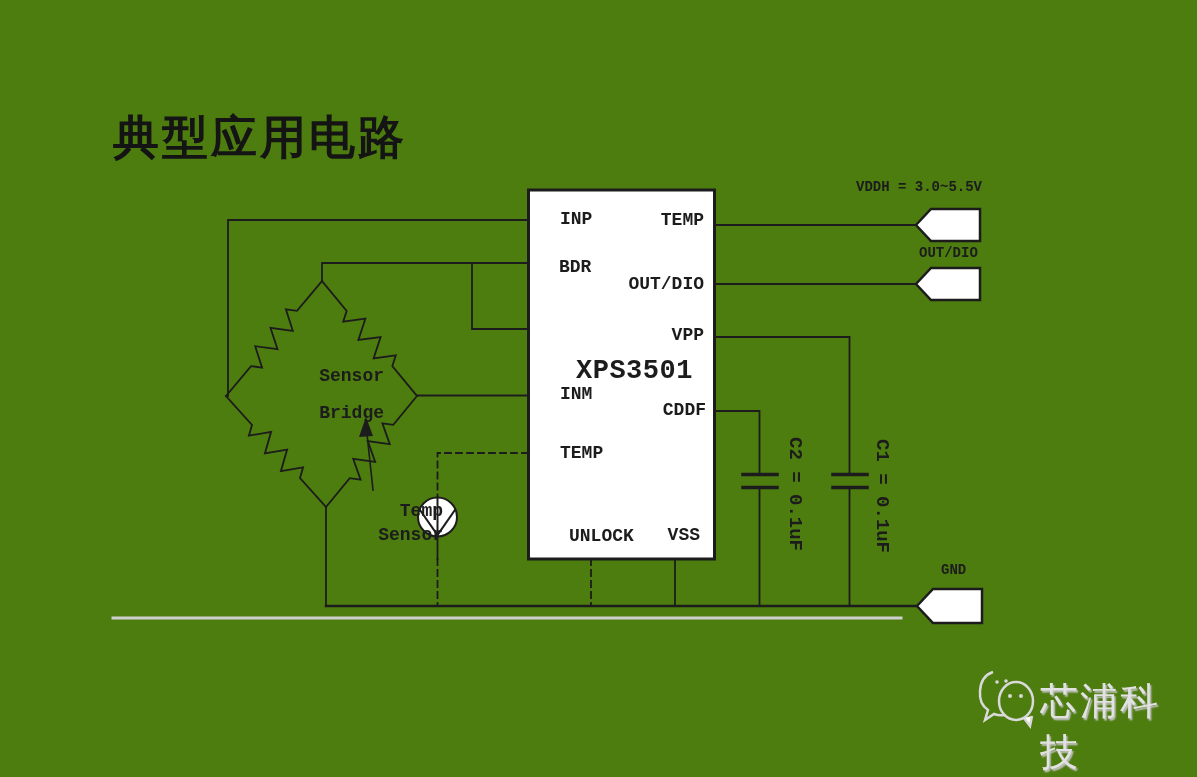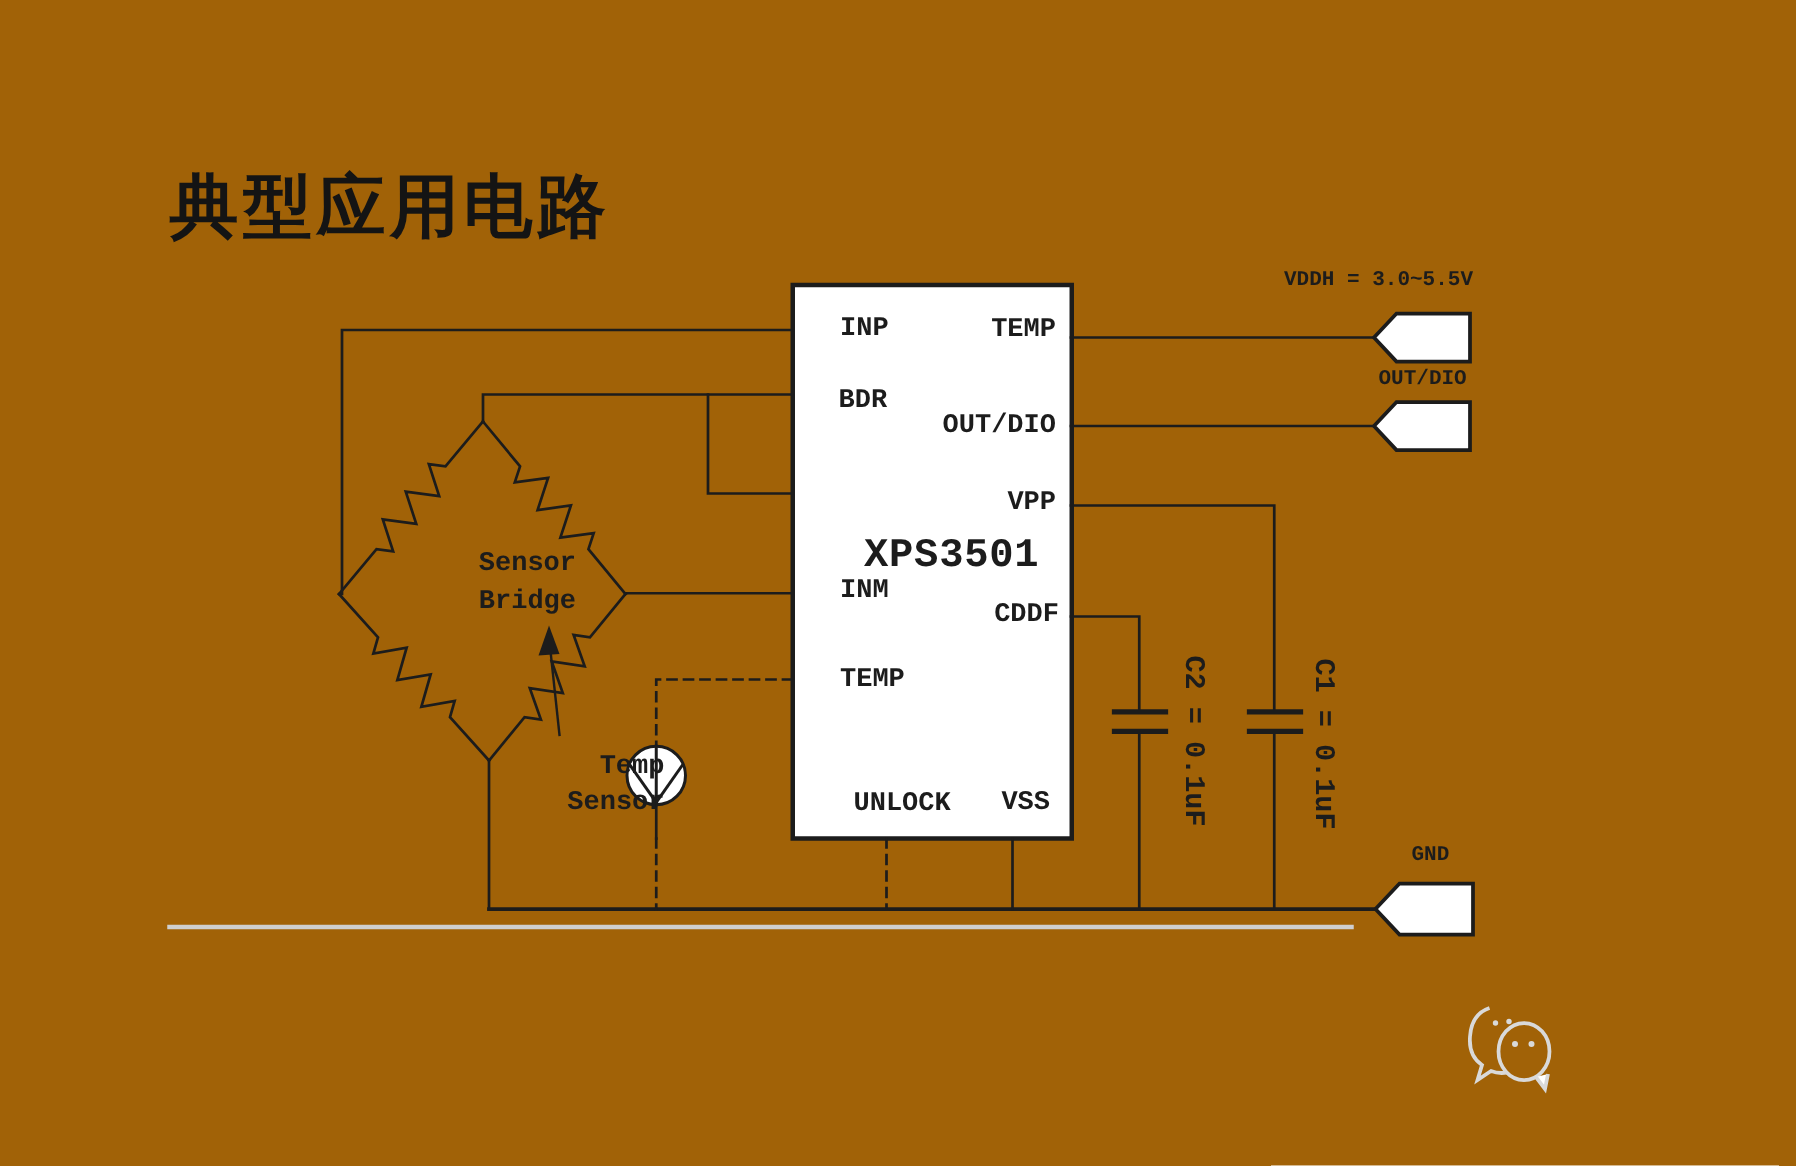--- a/index.html
+++ b/index.html
@@ -1,17 +1,17 @@
 <!DOCTYPE html>
 <html><head>
 <meta charset="utf-8">
 <style>
   html,body{margin:0;padding:0;background:#fff;}
   #stage{
-    position:relative;width:1197px;height:777px;background:#a16207;
+    position:relative;width:1197px;height:777px;background:#4d7c0f;
     font-family:"Liberation Mono","DejaVu Sans Mono",monospace;
     overflow:hidden;
   }
   #schematic-svg{position:absolute;left:0;top:0;}
   .lbl{position:absolute;color:#1c1c1c;font-size:18px;font-weight:700;white-space:nowrap;line-height:1.1;}
   .pin{font-size:18px;margin-left:21px;}
   .title{
     font-family:"DejaVu Sans","Liberation Sans",sans-serif;
     font-size:46px;font-weight:700;color:#141414;letter-spacing:3px;
   }
@@ -108,25 +108,26 @@
   <div class="lbl pin" style="left:539px;top:444px">TEMP</div>
   <div class="lbl pin" style="left:548px;top:527px">UNLOCK</div>
 
   <div class="lbl pin" style="right:493px;top:211px">TEMP</div>
   <div class="lbl pin" style="right:493px;top:275px">OUT/DIO</div>
   <div class="lbl pin" style="right:493px;top:326px">VPP</div>
   <div class="lbl pin" style="right:491px;top:401px">CDDF</div>
   <div class="lbl pin" style="right:497px;top:526px">VSS</div>
 
   <div class="lbl centered" style="left:254px;top:367px">Sensor</div>
-  <div class="lbl centered" style="left:254px;top:392px">Bridge</div>
+  <div class="lbl centered" style="left:254px;top:404px">Bridge</div>
 
   <div class="lbl centered" style="left:313px;top:502px">Temp</div>
   <div class="lbl centered" style="left:313px;top:526px">Sensor</div>
 
   <div class="lbl rot" style="left:795px;top:494px;font-size:19px">C2 = 0.1uF</div>
   <div class="lbl rot" style="left:882px;top:496px;font-size:19px">C1 = 0.1uF</div>
 
   <div class="lbl conn-lbl" style="left:856px;top:180px">VDDH = 3.0~5.5V</div>
   <div class="lbl conn-lbl" style="left:919px;top:246px">OUT/DIO</div>
   <div class="lbl conn-lbl" style="left:941px;top:563px">GND</div>
 
+  <div class="watermark-text">芯浦科技</div>
 </div>
 
 </body></html>

